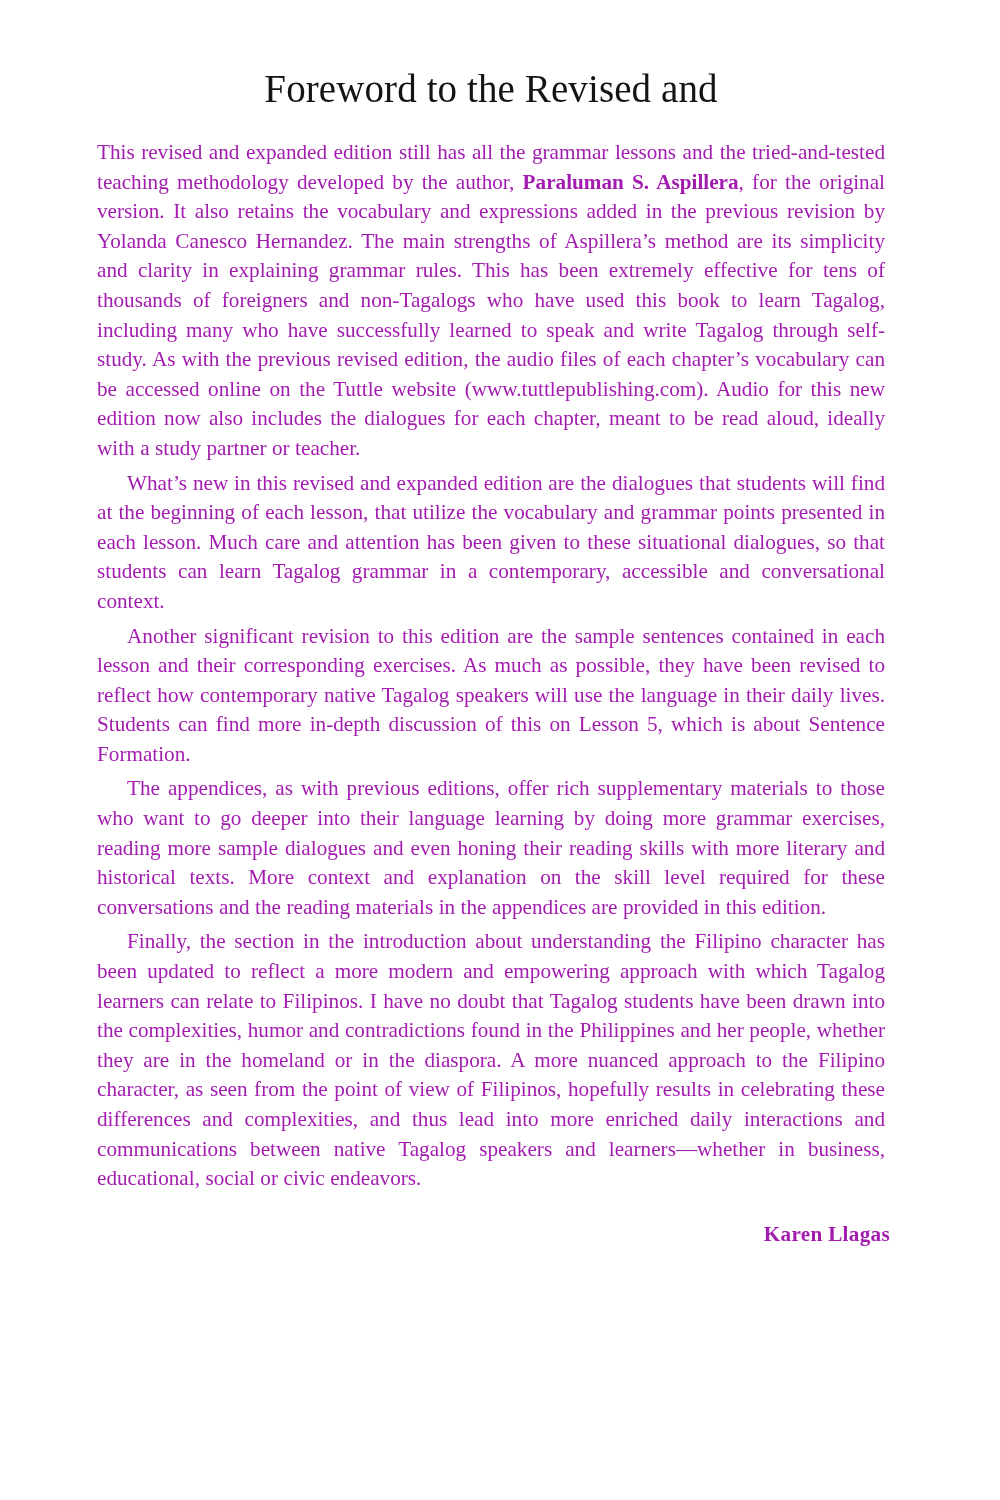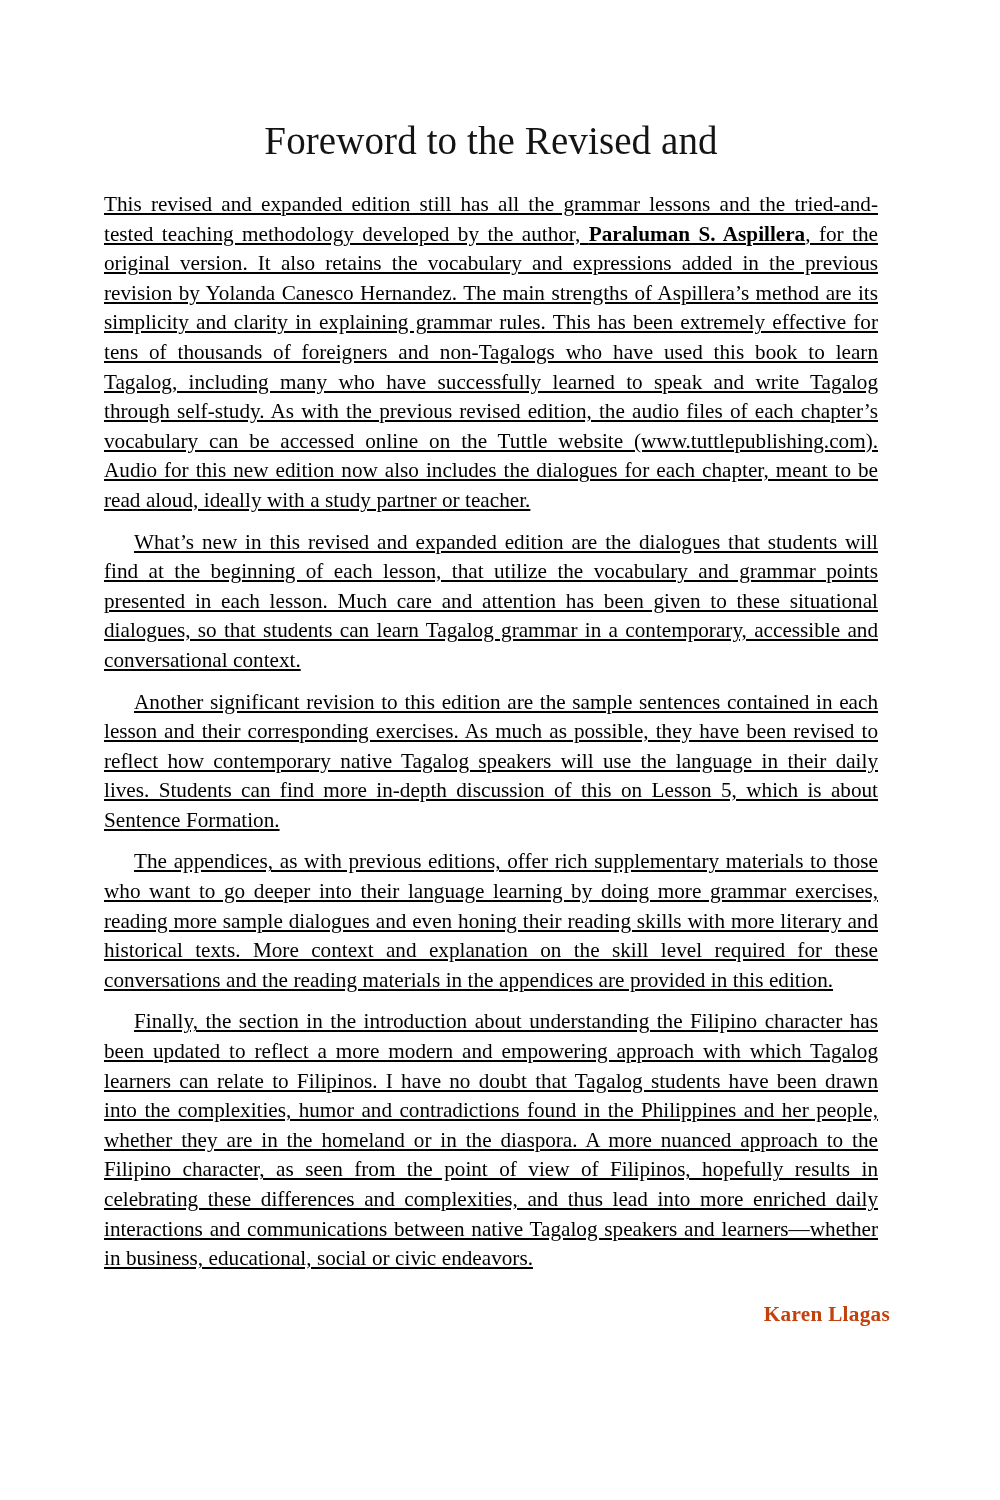--- a/index.html
+++ b/index.html
@@ -24,60 +24,59 @@
     background: #ffffff;
   }
   .content {
     position: absolute;
     left: 92px;
     top: 0;
     width: 798px;
   }
   .page-title {
     margin: 0;
-    padding-top: 116px;
+    padding-top: 64px;
     text-align: center;
     font-weight: normal;
     font-size: 39px;
     line-height: 49px;
     letter-spacing: 0.1px;
     color: #141414;
   }
   .title-line {
     display: block;
   }
   .body-block {
     margin-top: 25px;
   }
   p.para {
-    margin: 12px;
+    margin: 5px;
     font-size: 21.2px;
     line-height: 29.6px;
     text-align: justify;
     text-justify: inter-word;
     -webkit-hyphens: auto;
     hyphens: auto;
-    color: #000000;
+    color: #a21caf;
     word-spacing: 0.2px;
-    text-decoration: underline;
   }
   p.para + p.para {
     text-indent: 30px;
   }
   p.para b,
   p.para strong {
     font-weight: bold;
   }
   .signature {
     margin-top: 26px;
     text-align: right;
     font-size: 21.2px;
     line-height: 29.6px;
     font-weight: bold;
-    color: #c2410c;
+    color: #a21caf;
     letter-spacing: 0.3px;
   }
 </style>
 </head>
 <body>
 
 <div class="page">
   <div class="content">
 
     <h1 class="page-title">

